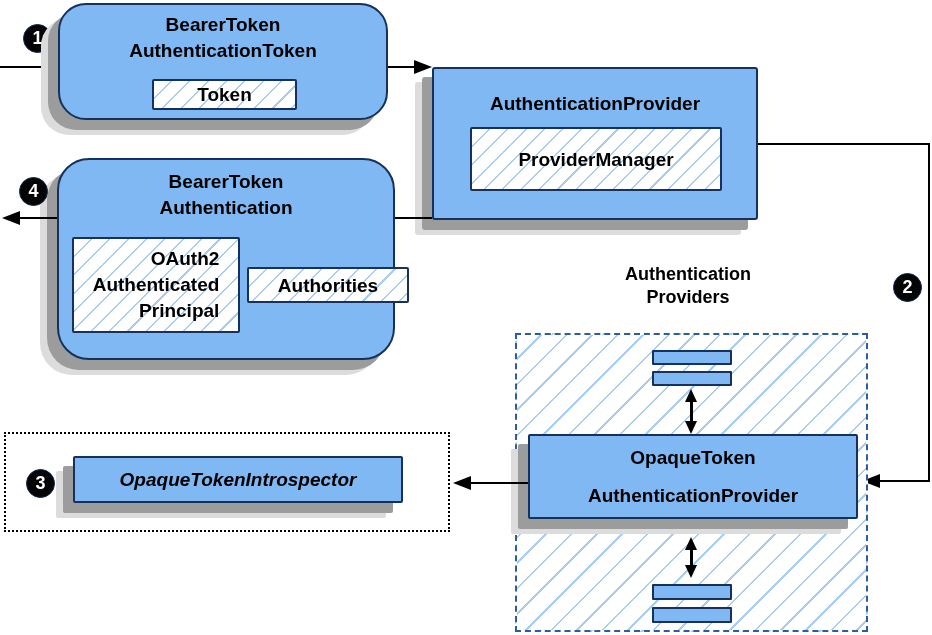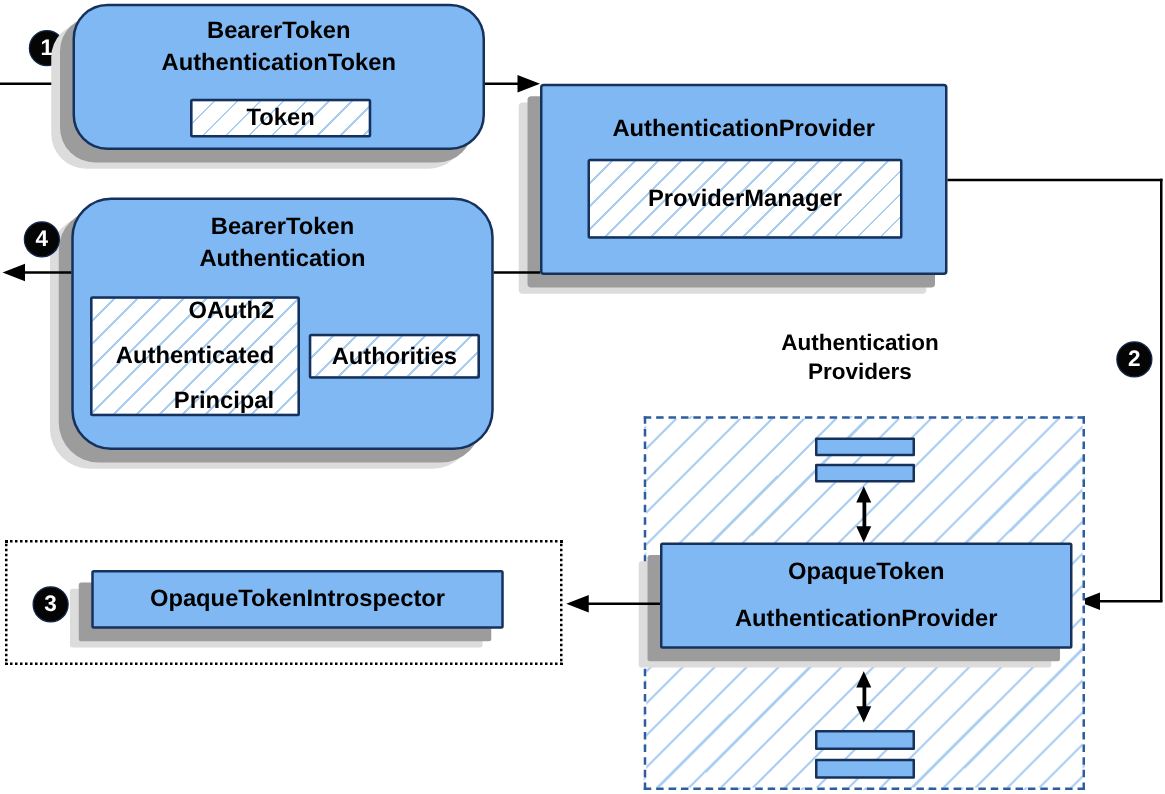--- a/index.html
+++ b/index.html
@@ -106,34 +106,34 @@
   <div class="vline3" style="left:690px;top:546px;height:24px;"></div>
   <div class="tri tri-down" style="left:685px;top:565px;"></div>
 
   <div class="bar" style="left:652px;top:584px;height:16px;"></div>
   <div class="bar" style="left:652px;top:607px;height:16px;"></div>
 
   <div class="dotted-container" style="left:4px;top:432px;width:446px;height:100px;"></div>
   <div class="badge" style="left:26px;top:469px;">
       <span>3</span>
     </div>
-  <div class="node center-flex" style="left:73px;top:456px;width:330px;height:47px;border-radius:2px;font-size:19px;">
+  <div class="node center-flex" style="left:73px;top:456px;width:330px;height:47px;border-radius:2px;font-size:19px;font-style:italic;">
     <span>OpaqueTokenIntrospector</span>
   </div>
 
   <div class="hline" style="left:470px;top:482px;width:58px;"></div>
   <div class="tri tri-left" style="left:453px;top:476px;"></div>
 
   <div class="node rounded" style="left:57px;top:158px;width:338px;height:202px;border-radius:32px;">
     <div class="node-title" style="top:9px;">BearerToken
 Authentication</div>
-    <div class="chip" style="left:13px;top:77px;width:168px;height:96px;font-size:19px;line-height:36px;"><span>OAuth2
+    <div class="chip" style="left:13px;top:77px;width:168px;height:96px;font-size:19px;line-height:26px;"><span>OAuth2
 Authenticated
 Principal</span></div>
-    <div class="chip" style="left:188px;top:107px;width:137px;height:36px;"><span>Authorities</span></div>
+    <div class="chip" style="left:188px;top:107px;width:162px;height:36px;"><span>Authorities</span></div>
   </div>
 
   <div class="hline" style="left:395px;top:217px;width:37px;"></div>
 
   <div class="hline" style="left:18px;top:217px;width:39px;"></div>
   <div class="tri tri-left" style="left:2px;top:211px;"></div>
   <div class="badge" style="left:19px;top:177px;">
       <span>4</span>
     </div>
 

